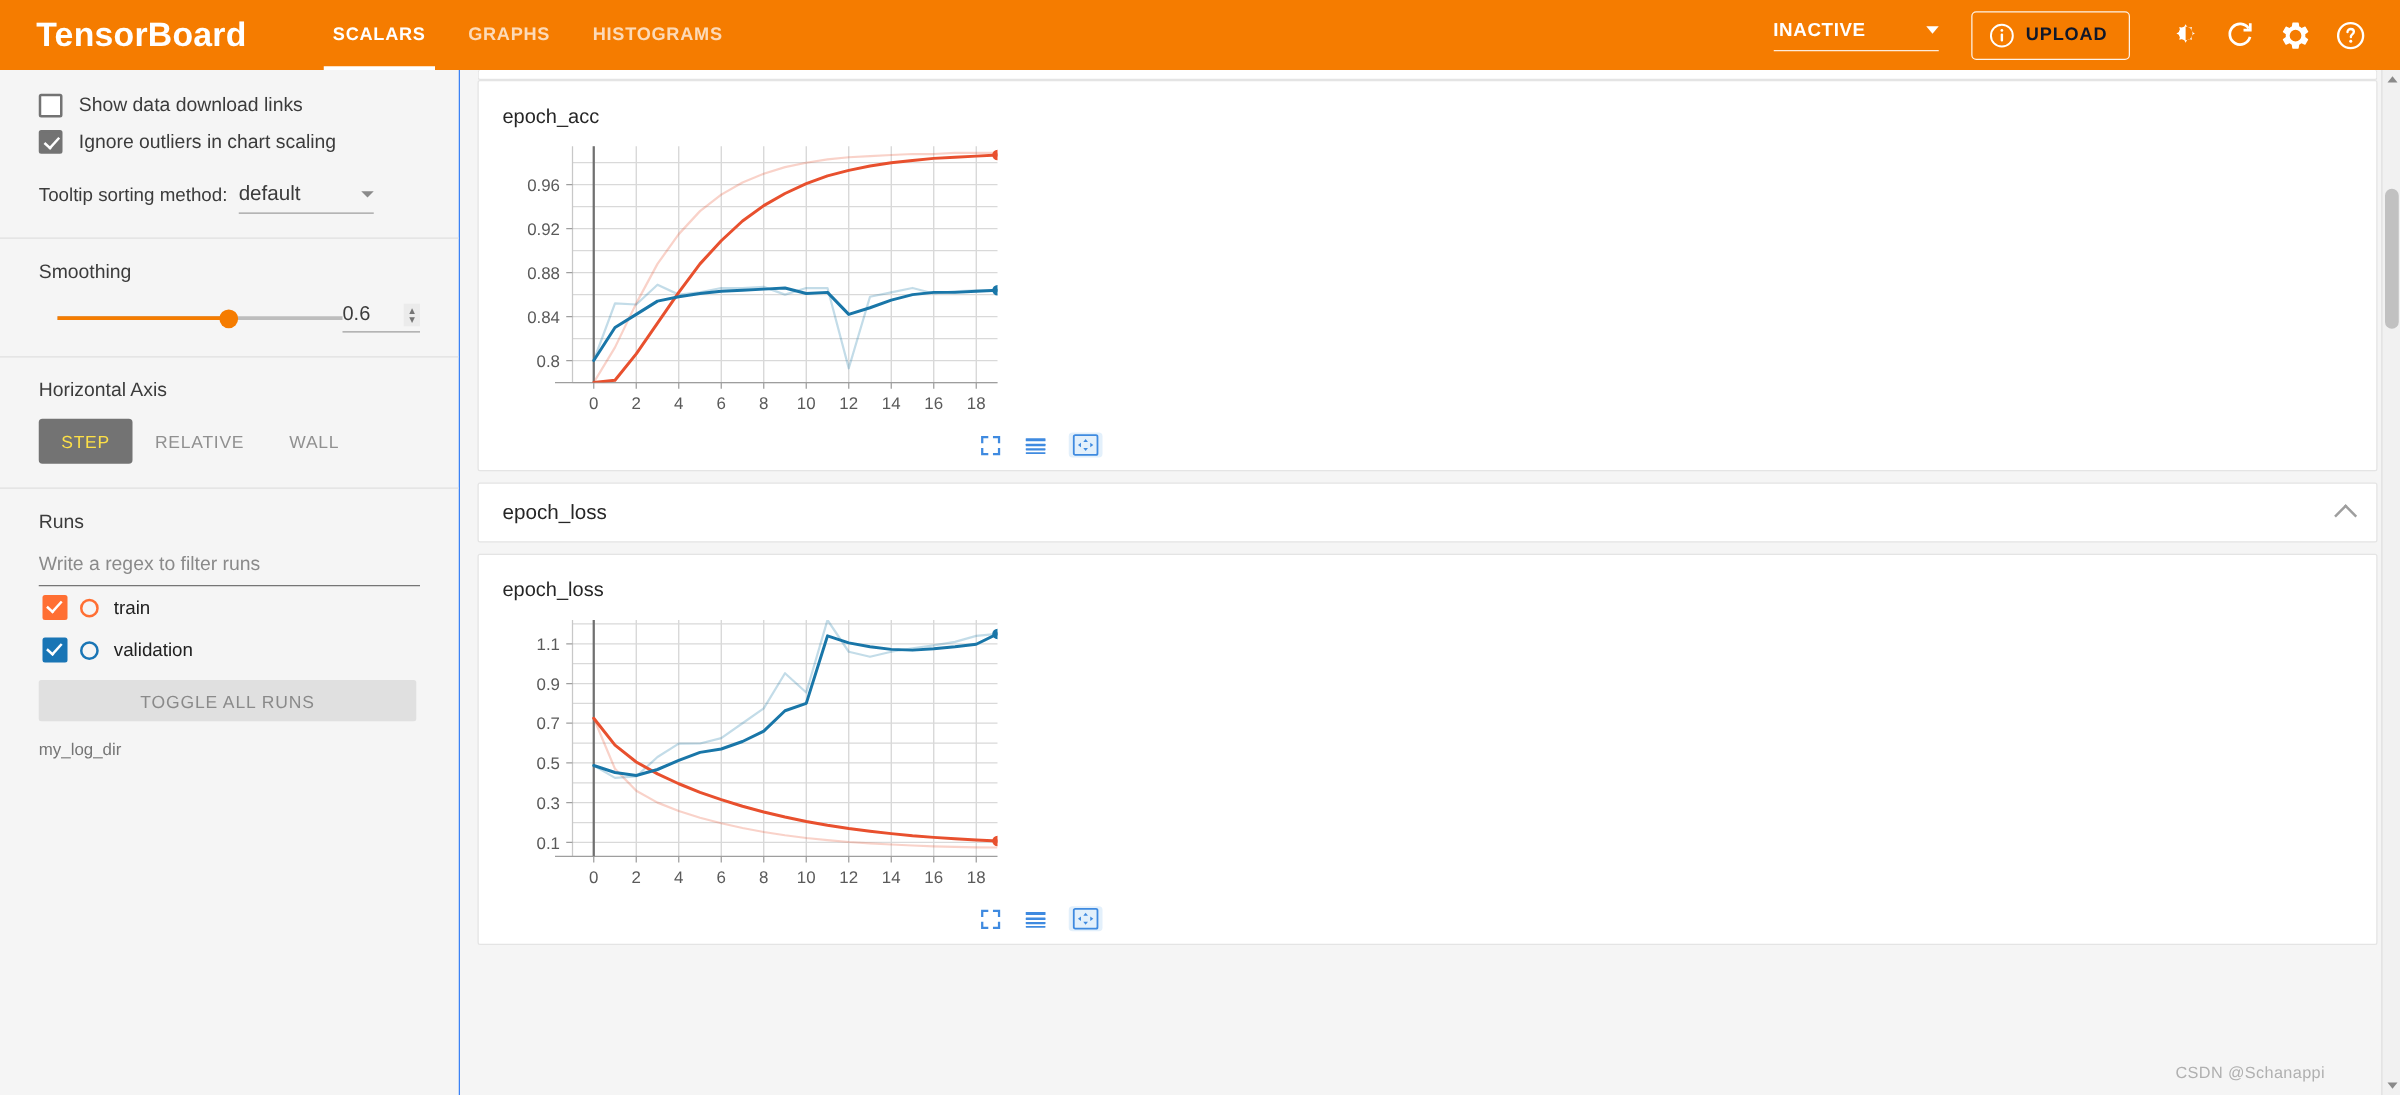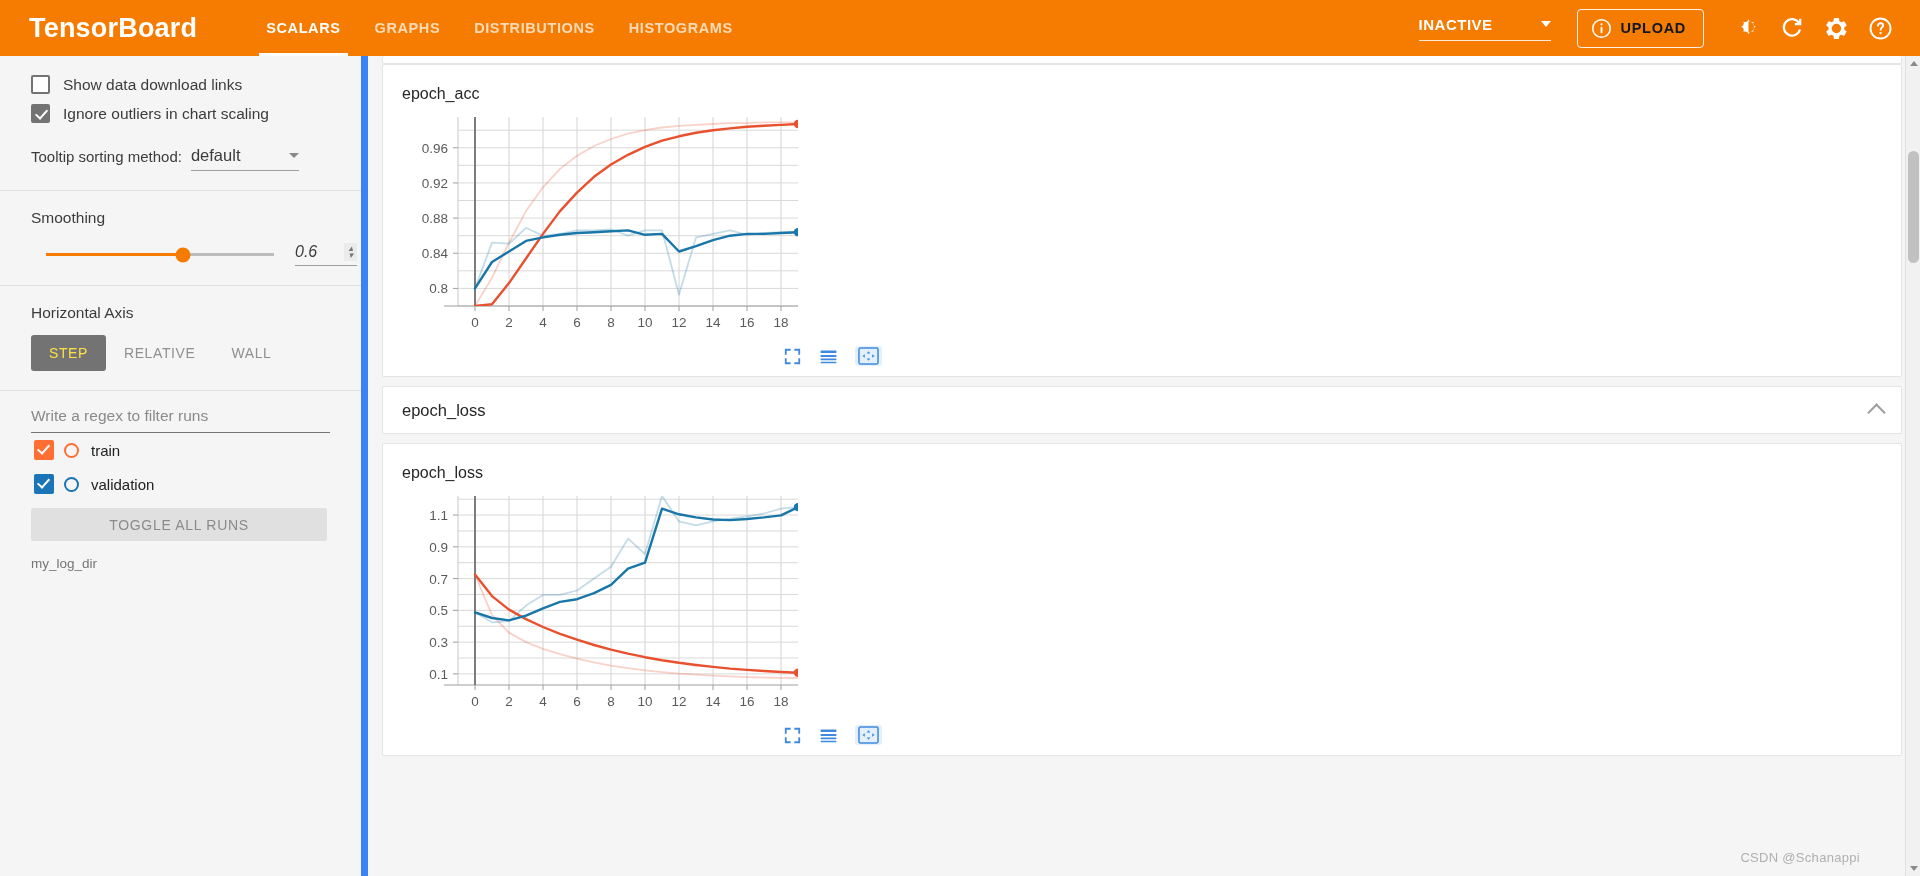--- a/index.html
+++ b/index.html
@@ -56,21 +56,21 @@
   .icon-btn {
     width: 44px; height: 44px; display: flex; align-items: center;
     justify-content: center; cursor: pointer;
   }
 
   
   .body { display: flex; height: 820px; }
 
   
   .sidebar {
-    width: 368px; background: #f5f5f5; border-right: 7px solid #3b82f6;
+    width: 368px; background: #f5f5f5; border-right: 1px solid #3b82f6;
     flex: 0 0 368px; padding-top: 14px; position: relative;
   }
   .ck-row { display: flex; align-items: center; padding: 5px 0 5px 31px; cursor: pointer; }
   .ck {
     width: 19px; height: 19px; border: 2px solid #737373; border-radius: 2px;
     background: #fff; flex: 0 0 19px; position: relative;
   }
   .ck.checked { background: #737373; border-color: #737373; }
   .ck.checked::after {
     content: ""; position: absolute; left: 5px; top: 1px; width: 5px; height: 10px;
@@ -104,22 +104,22 @@
     cursor: pointer;
   }
   .slider-fill {
     position: absolute; left: 0; top: 0; height: 3px; background: #f57c00;
   }
   .slider-thumb {
     position: absolute; top: 50%; width: 15px; height: 15px; border-radius: 50%;
     background: #f57c00; transform: translate(-50%, -50%);
   }
   .num-field {
-    margin-left: 21px; display: flex; align-items: center;
-    border-bottom: 1px solid #9e9e9e; width: 62px; padding-bottom: 4px; font-style: italic;
+    display: flex; align-items: center;
+    border-bottom: 1px solid #9e9e9e; width: 62px; padding-bottom: 4px;
   }
   .num-val { font-size: 16px; color: #3c3c3c; flex: 1; }
   .stepper {
     display: flex; flex-direction: column; align-items: center;
     background: #ebebeb; padding: 2px 4px; cursor: pointer;
   }
   .stepper span { font-size: 9px; line-height: 7px; color: #757575; }
 
   .axis-btns { display: flex; padding: 13px 0 0 31px; }
   .axis-btn {
@@ -221,23 +221,20 @@
 
 <div class="topbar">
   <div class="brand">TensorBoard</div>
 
   <div class="navtabs">
     <div class="navtab active">
       <span>SCALARS</span>
     </div>
     <div class="navtab">
       <span>GRAPHS</span>
-    </div>
-    <div class="navtab">
-      <span>DISTRIBUTIONS</span>
     </div>
     <div class="navtab">
       <span>HISTOGRAMS</span>
     </div>
   </div>
 
   <div class="topright">
     <div class="inactive-select">
       <span class="val">INACTIVE</span>
       <span class="caret-down"></span>
@@ -344,20 +341,21 @@
       <div class="axis-btn">
         <span>RELATIVE</span>
       </div>
       <div class="axis-btn">
         <span>WALL</span>
       </div>
     </div>
 
     <div class="divider"></div>
 
+    <div class="section-label">Runs</div>
 
     <div class="regex-input">
       <span class="ph">Write a regex to filter runs</span>
     </div>
 
     <div class="run-row">
       <span class="run-ck" id="run-ck-0" style="background: rgb(255, 111, 51);"></span>
       <span class="run-circle" id="run-circ-0" style="border-color: rgb(255, 111, 51);"></span>
       <span class="run-name">train</span>
     </div>

